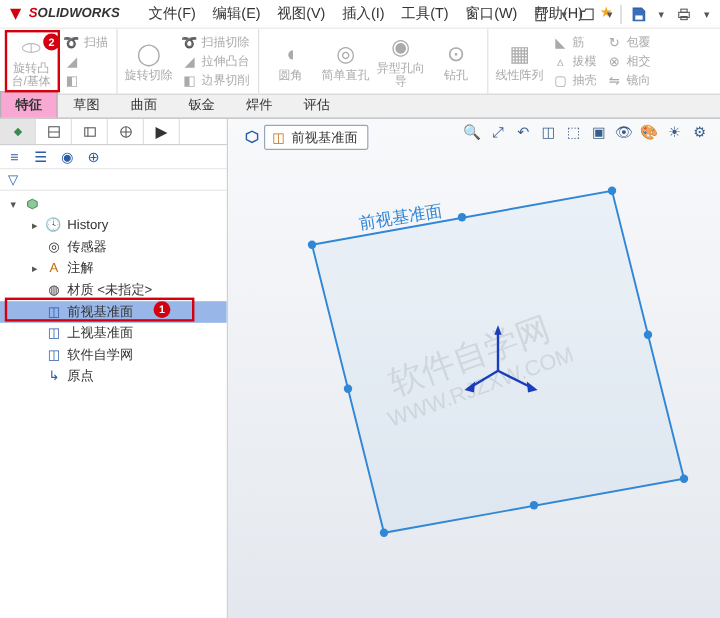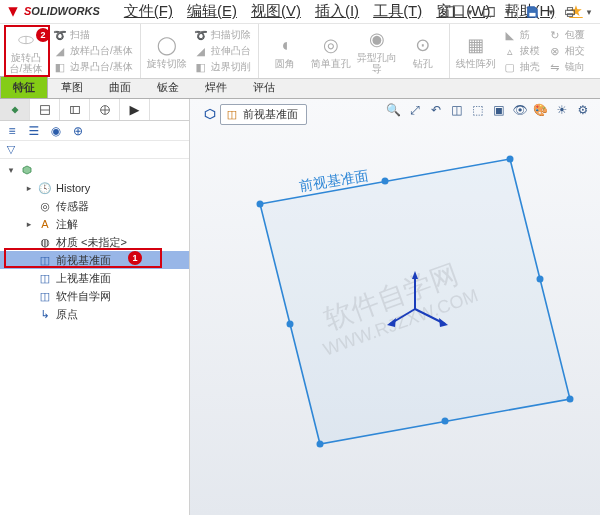--- a/index.html
+++ b/index.html
@@ -5,40 +5,40 @@
 * { box-sizing: border-box; margin: 0; padding: 0; font-family: "Microsoft YaHei", Arial, sans-serif; }
 body { width: 600px; height: 515px; background: #fff; overflow: hidden; font-size: 11px; color: #333; position: relative; }
 
 .titlebar { height: 24px; background: #fff; display: flex; align-items: center; padding: 0 6px; border-bottom: 1px solid #e5e5e5; }
 .logo { display: flex; align-items: flex-start; gap: 4px; }
 .logo-icon { width: 14px; height: 14px; }
 .logo-text { font-weight: bold; font-style: italic; font-size: 11px; }
 .logo-s { color: #d4000f; }
 .logo-rest { color: #333; }
 .menus { display: flex; margin-left: 18px; gap: 2px; }
-.menu-item { padding: 2px 6px; cursor: pointer; font-size: 15px; text-decoration: underline; }
+.menu-item { padding: 2px 6px; cursor: pointer; font-size: 12px; }
 .qat { position: absolute; right: 6px; top: 2px; display: flex; gap: 4px; align-items: center; }
 .qat-btn { width: 20px; height: 20px; display: flex; align-items: center; justify-content: center; cursor: pointer; font-size: 12px; color: #555; }
 .qat-sep { width: 1px; height: 16px; background: #ccc; }
 
 .ribbon { height: 55px; background: #fff; display: flex; border-bottom: 1px solid #d0d0d0; }
 .ribbon-group { display: flex; border-right: 1px solid #e0e0e0; padding: 2px 4px; gap: 2px; }
 .ribbon-btn-large { width: 44px; display: flex; flex-direction: column; align-items: center; justify-content: center; cursor: pointer; padding: 2px; font-size: 10px; color: #555; text-align: center; line-height: 1.1; }
 .ribbon-btn-large.disabled { color: #aaa; }
 .ribbon-btn-small { display: flex; align-items: center; gap: 3px; padding: 1px 3px; font-size: 10px; color: #555; cursor: pointer; }
 .ribbon-btn-small.disabled { color: #aaa; }
 .ribbon-stack { display: flex; flex-direction: column; justify-content: center; gap: 0; }
 .ribbon-icon { width: 24px; height: 24px; display: flex; align-items: center; justify-content: center; font-size: 18px; }
 .ribbon-icon-sm { width: 14px; height: 14px; display: inline-flex; align-items: center; justify-content: center; font-size: 11px; }
 .hl-box { border: 2px solid #d4000f; position: absolute; pointer-events: none; }
 .badge { position: absolute; width: 14px; height: 14px; border-radius: 50%; background: #d4000f; color: #fff; font-size: 9px; display: flex; align-items: center; justify-content: center; font-weight: bold; }
 
 .tabrow { height: 20px; background: #f0f0f0; display: flex; align-items: flex-end; border-bottom: 1px solid #b0b0b0; }
 .tab { padding: 3px 12px; font-size: 11px; cursor: pointer; border: 1px solid transparent; border-bottom: none; }
-.tab.active { background: #84cc16; border-color: #b0b0b0; font-weight: bold; }
+.tab.active { background: #f9a8d4; border-color: #b0b0b0; font-weight: bold; }
 
 .workspace { display: flex; height: 416px; }
 .sidebar { width: 190px; border-right: 1px solid #d0d0d0; background: #fff; display: flex; flex-direction: column; }
 .side-icons { height: 22px; display: flex; border-bottom: 1px solid #d0d0d0; }
 .side-icon-btn { width: 30px; display: flex; align-items: center; justify-content: center; border-right: 1px solid #e0e0e0; cursor: pointer; font-size: 13px; }
 .side-icon-btn.active { background: #e5e5e5; }
 .side-toolbar { height: 20px; display: flex; padding: 2px 4px; gap: 6px; border-bottom: 1px solid #e8e8e8; }
 .side-tool { width: 16px; height: 16px; cursor: pointer; font-size: 12px; display: flex; align-items: center; justify-content: center; color: #2a5caa; }
 .filter-row { height: 18px; display: flex; align-items: center; padding: 0 4px; border-bottom: 1px solid #e8e8e8; }
 .tree { font-size: 11px; padding: 2px 0; overflow: auto; }
@@ -125,25 +125,23 @@
         </span>
       <span>旋转凸台/基体</span>
     </div>
     <div class="ribbon-stack">
       <div class="ribbon-btn-small disabled">
           <span class="ribbon-icon-sm">➰</span>
           <span>扫描</span>
         </div>
       <div class="ribbon-btn-small disabled">
           <span class="ribbon-icon-sm">◢</span>
-          <span>放样凸台/基体</span>
         </div>
       <div class="ribbon-btn-small disabled">
           <span class="ribbon-icon-sm">◧</span>
-          <span>边界凸台/基体</span>
         </div>
     </div>
   </div>
 
   <div class="ribbon-group">
     <div class="ribbon-btn-large disabled">
       <span class="ribbon-icon">◯</span>
       <span>旋转切除</span>
     </div>
     <div class="ribbon-stack">

